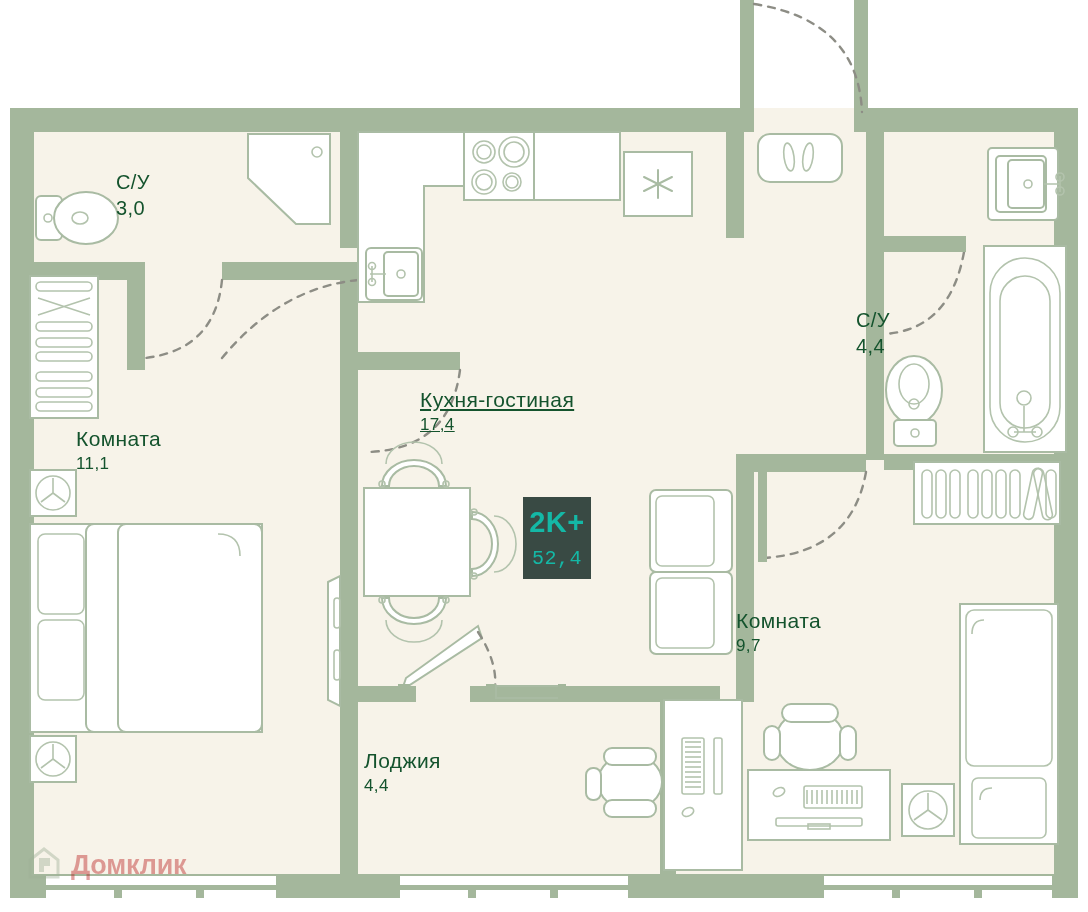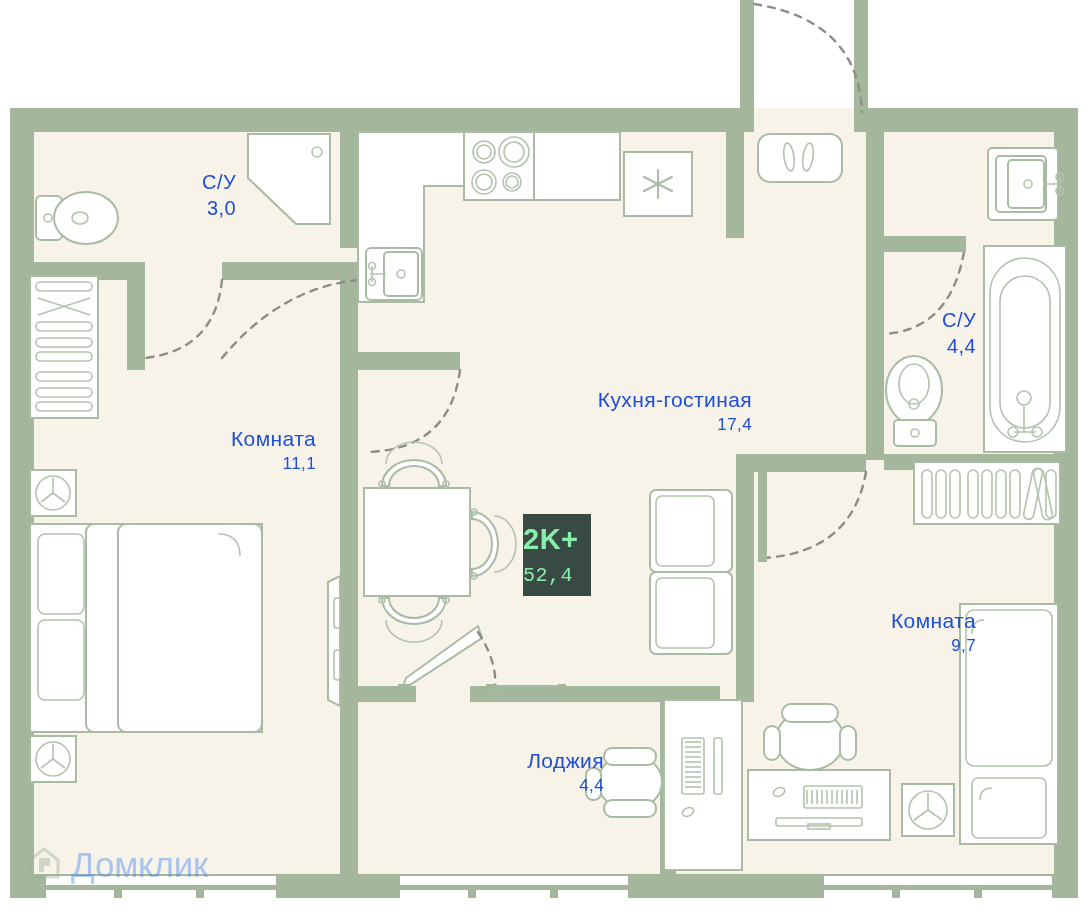--- a/index.html
+++ b/index.html
@@ -20,22 +20,22 @@
   #plan-svg {
     position: absolute;
     left: 0;
     top: 0;
     width: 1088px;
     height: 912px;
     display: block;
   }
   .room-label {
     position: absolute;
-    text-align: right;
-    color: #1d4ed8;
+    text-align: left;
+    color: #14532d;
     font-family: "Liberation Sans", sans-serif;
     line-height: 1.28;
     white-space: nowrap;
     pointer-events: none;
   }
   .room-label .rl-name {
     display: block;
     font-size: 21px;
     letter-spacing: 0.4px;
   }
@@ -44,29 +44,29 @@
     font-size: 17px;
     letter-spacing: 0.4px;
   }
   .room-label.small .rl-name,
   .room-label.small .rl-area {
     font-size: 20px;
   }
   #type-badge {
     position: absolute;
     left: 523px;
-    top: 514px;
+    top: 497px;
     width: 68px;
     height: 82px;
     background: #394a44;
     display: flex;
     flex-direction: column;
-    align-items: flex-start;
+    align-items: center;
     justify-content: center;
-    color: #86efac;
+    color: #14b8a6;
   }
   #type-badge .badge-type {
     font-size: 29px;
     font-weight: bold;
     line-height: 1;
     letter-spacing: 0.5px;
   }
   #type-badge .badge-area {
     font-size: 20px;
     line-height: 1;
@@ -78,23 +78,23 @@
     position: absolute;
     left: 26px;
     top: 845px;
     display: flex;
     align-items: center;
     gap: 9px;
     opacity: 0.42;
     pointer-events: none;
   }
   #watermark .wm-text {
-    font-size: 35px;
-    font-weight: normal;
-    color: #3b82f6;
+    font-size: 27px;
+    font-weight: bold;
+    color: #b91c1c;
     letter-spacing: -0.2px;
   }
 </style>
 </head>
 <body>
 
 <div id="plan-root">
 
   <svg id="plan-svg" viewBox="0 0 1088 912">
     <defs>
@@ -480,21 +480,21 @@
   <div class="room-label small" style="left:116px; top:170px; width:120px;">
     <span class="rl-name">С/У</span>
     <span class="rl-area">3,0</span>
   </div>
 
   <div class="room-label" style="left:76px; top:426px; width:240px;">
     <span class="rl-name">Комната</span>
     <span class="rl-area">11,1</span>
   </div>
 
-  <div class="room-label" style="left:452px; top:387px; width:300px;">
+  <div class="room-label" style="left:420px; top:387px; width:300px;text-decoration:underline;">
     <span class="rl-name">Кухня-гостиная</span>
     <span class="rl-area">17,4</span>
   </div>
 
   <div class="room-label small" style="left:856px; top:308px; width:120px;">
     <span class="rl-name">С/У</span>
     <span class="rl-area">4,4</span>
   </div>
 
   <div class="room-label" style="left:736px; top:608px; width:240px;">

